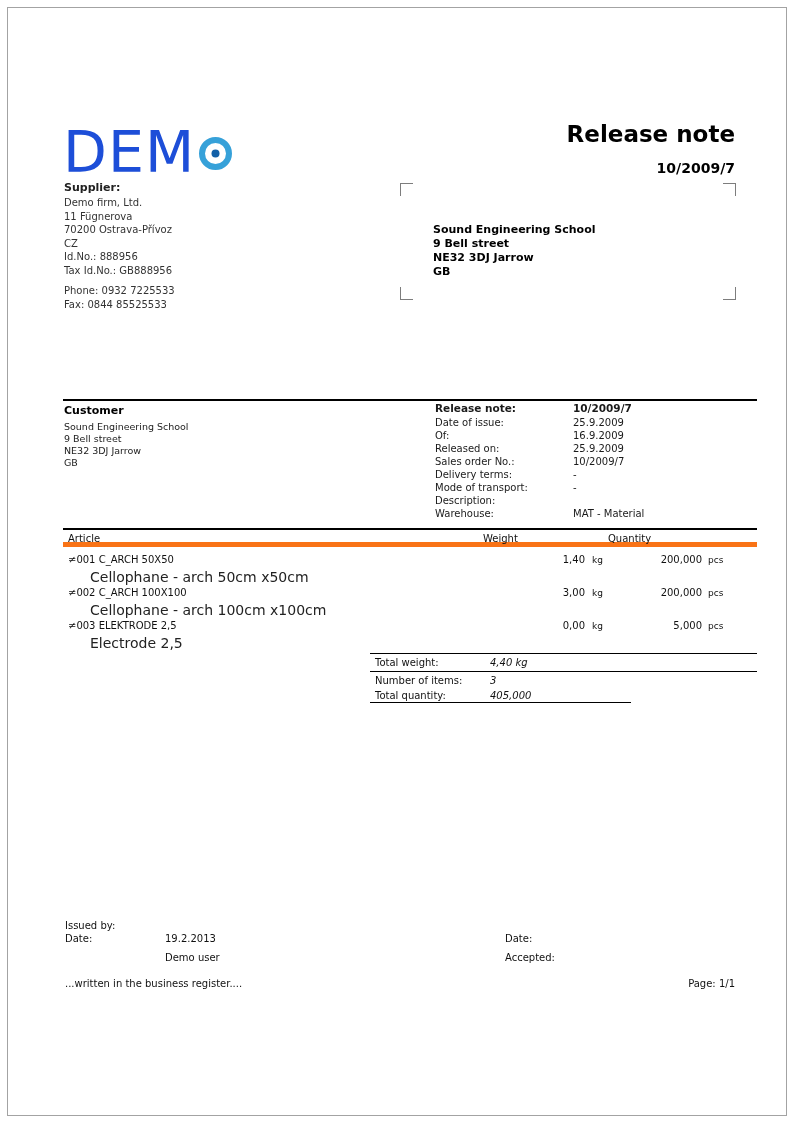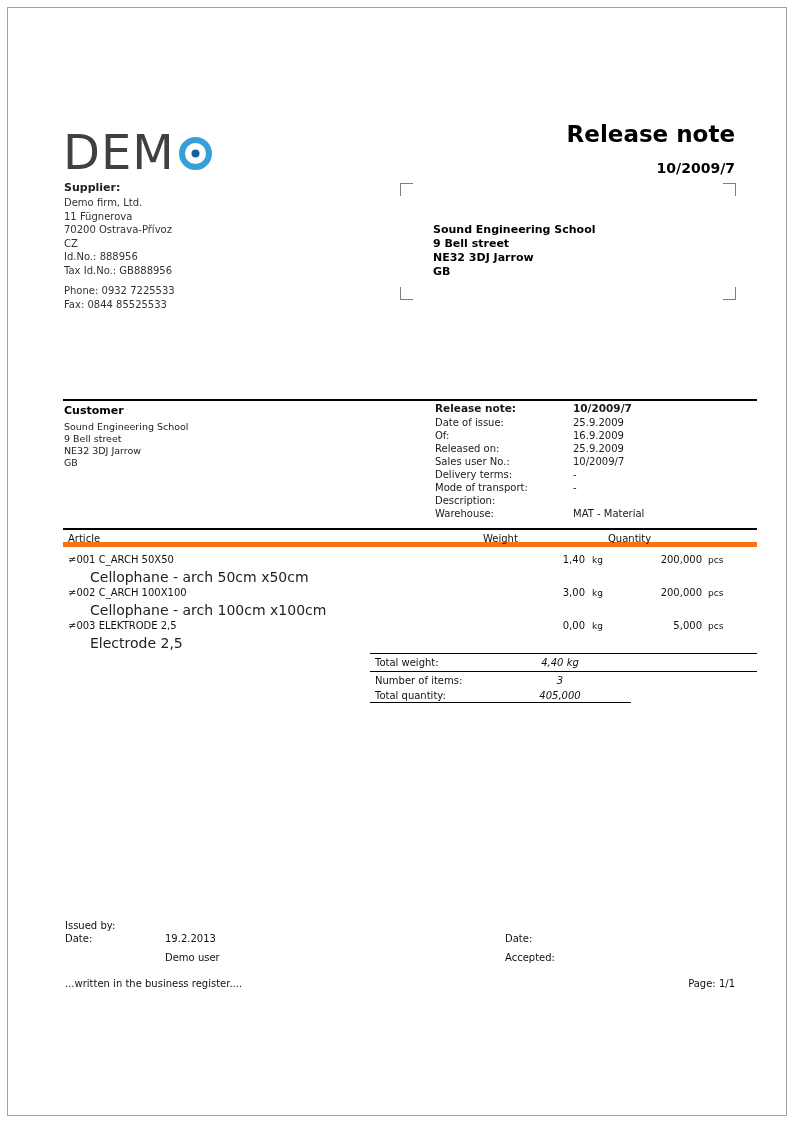--- a/index.html
+++ b/index.html
@@ -3,21 +3,21 @@
 <meta charset="utf-8">
 <style>
   * { margin:0; padding:0; box-sizing:border-box; }
   html,body { background:#ffffff; }
   body { font-family:"DejaVu Sans","Liberation Sans",sans-serif; color:#1a1a1a; }
   .page { position:relative; width:794px; height:1123px; background:#fff; overflow:hidden; }
   .page-border { position:absolute; left:7px; top:7px; right:7px; bottom:7px; border:1px solid #a3a3a3; }
 
   
   .logo { position:absolute; left:63px; top:130px; height:44px; display:flex; align-items:center; }
-  .logo-text { font-size:48px; color:#404040; letter-spacing:1px; line-height:42px; }
+  .logo-text { font-size:57px; color:#1d4ed8; letter-spacing:1px; line-height:42px; }
   .logo-o { margin-left:2px; margin-top:3px; }
   .doc-title { position:absolute; right:59px; top:121px; font-size:23px; font-weight:bold; color:#000; }
   .doc-number { position:absolute; right:59px; top:160px; font-size:14px; font-weight:bold; color:#000; }
 
   
   .supplier-heading { position:absolute; left:64px; top:181px; font-size:11px; font-weight:bold; color:#222; }
   .supplier-lines { position:absolute; left:64px; top:196px; font-size:10px; line-height:13.5px; color:#333; }
   .supplier-contact { position:absolute; left:64px; top:284px; font-size:10px; line-height:13.5px; color:#333; }
 
   
@@ -51,21 +51,21 @@
   .col-wunit { position:absolute; left:529px; top:3px; font-size:9px; }
   .col-qty { position:absolute; left:540px; top:2px; width:99px; text-align:right; }
   .col-qunit { position:absolute; left:645px; top:3px; font-size:9px; }
   .item-desc { position:absolute; left:7px; top:17px; font-size:14px; color:#222;padding-left:20px; }
 
   
   .totals { position:absolute; left:370px; top:653px; width:387px; border-top:1px solid #000; font-size:10px; color:#111; }
   .sum-row { position:relative; height:17px; }
   .sum-row.small { height:15px; }
   .sum-label { position:absolute; left:5px; top:3px; }
-  .sum-value { position:absolute; left:120px; top:3px; width:140px; text-align:center; font-style:italic; }
+  .sum-value { position:absolute; left:120px; top:3px; width:140px; text-align:left; font-style:italic; }
   .sum-sep { height:1px; background:#000; width:100%; }
   .sum-sep.short { width:261px; }
 
   
   .sig { position:absolute; font-size:10px; color:#111; }
   .footer-note { position:absolute; left:65px; top:978px; font-size:10px; color:#111; }
   .page-label { position:absolute; right:59px; top:978px; font-size:10px; color:#111; }
 </style>
 </head>
 <body>
@@ -130,21 +130,21 @@
     </div>
     <div class="detail-row">
       <span class="dlabel">Of:</span>
       <span class="dvalue">16.9.2009</span>
     </div>
     <div class="detail-row">
       <span class="dlabel">Released on:</span>
       <span class="dvalue">25.9.2009</span>
     </div>
     <div class="detail-row">
-      <span class="dlabel">Sales user No.:</span>
+      <span class="dlabel">Sales order No.:</span>
       <span class="dvalue">10/2009/7</span>
     </div>
     <div class="detail-row">
       <span class="dlabel">Delivery terms:</span>
       <span class="dvalue">-</span>
     </div>
     <div class="detail-row">
       <span class="dlabel">Mode of transport:</span>
       <span class="dvalue">-</span>
     </div>

